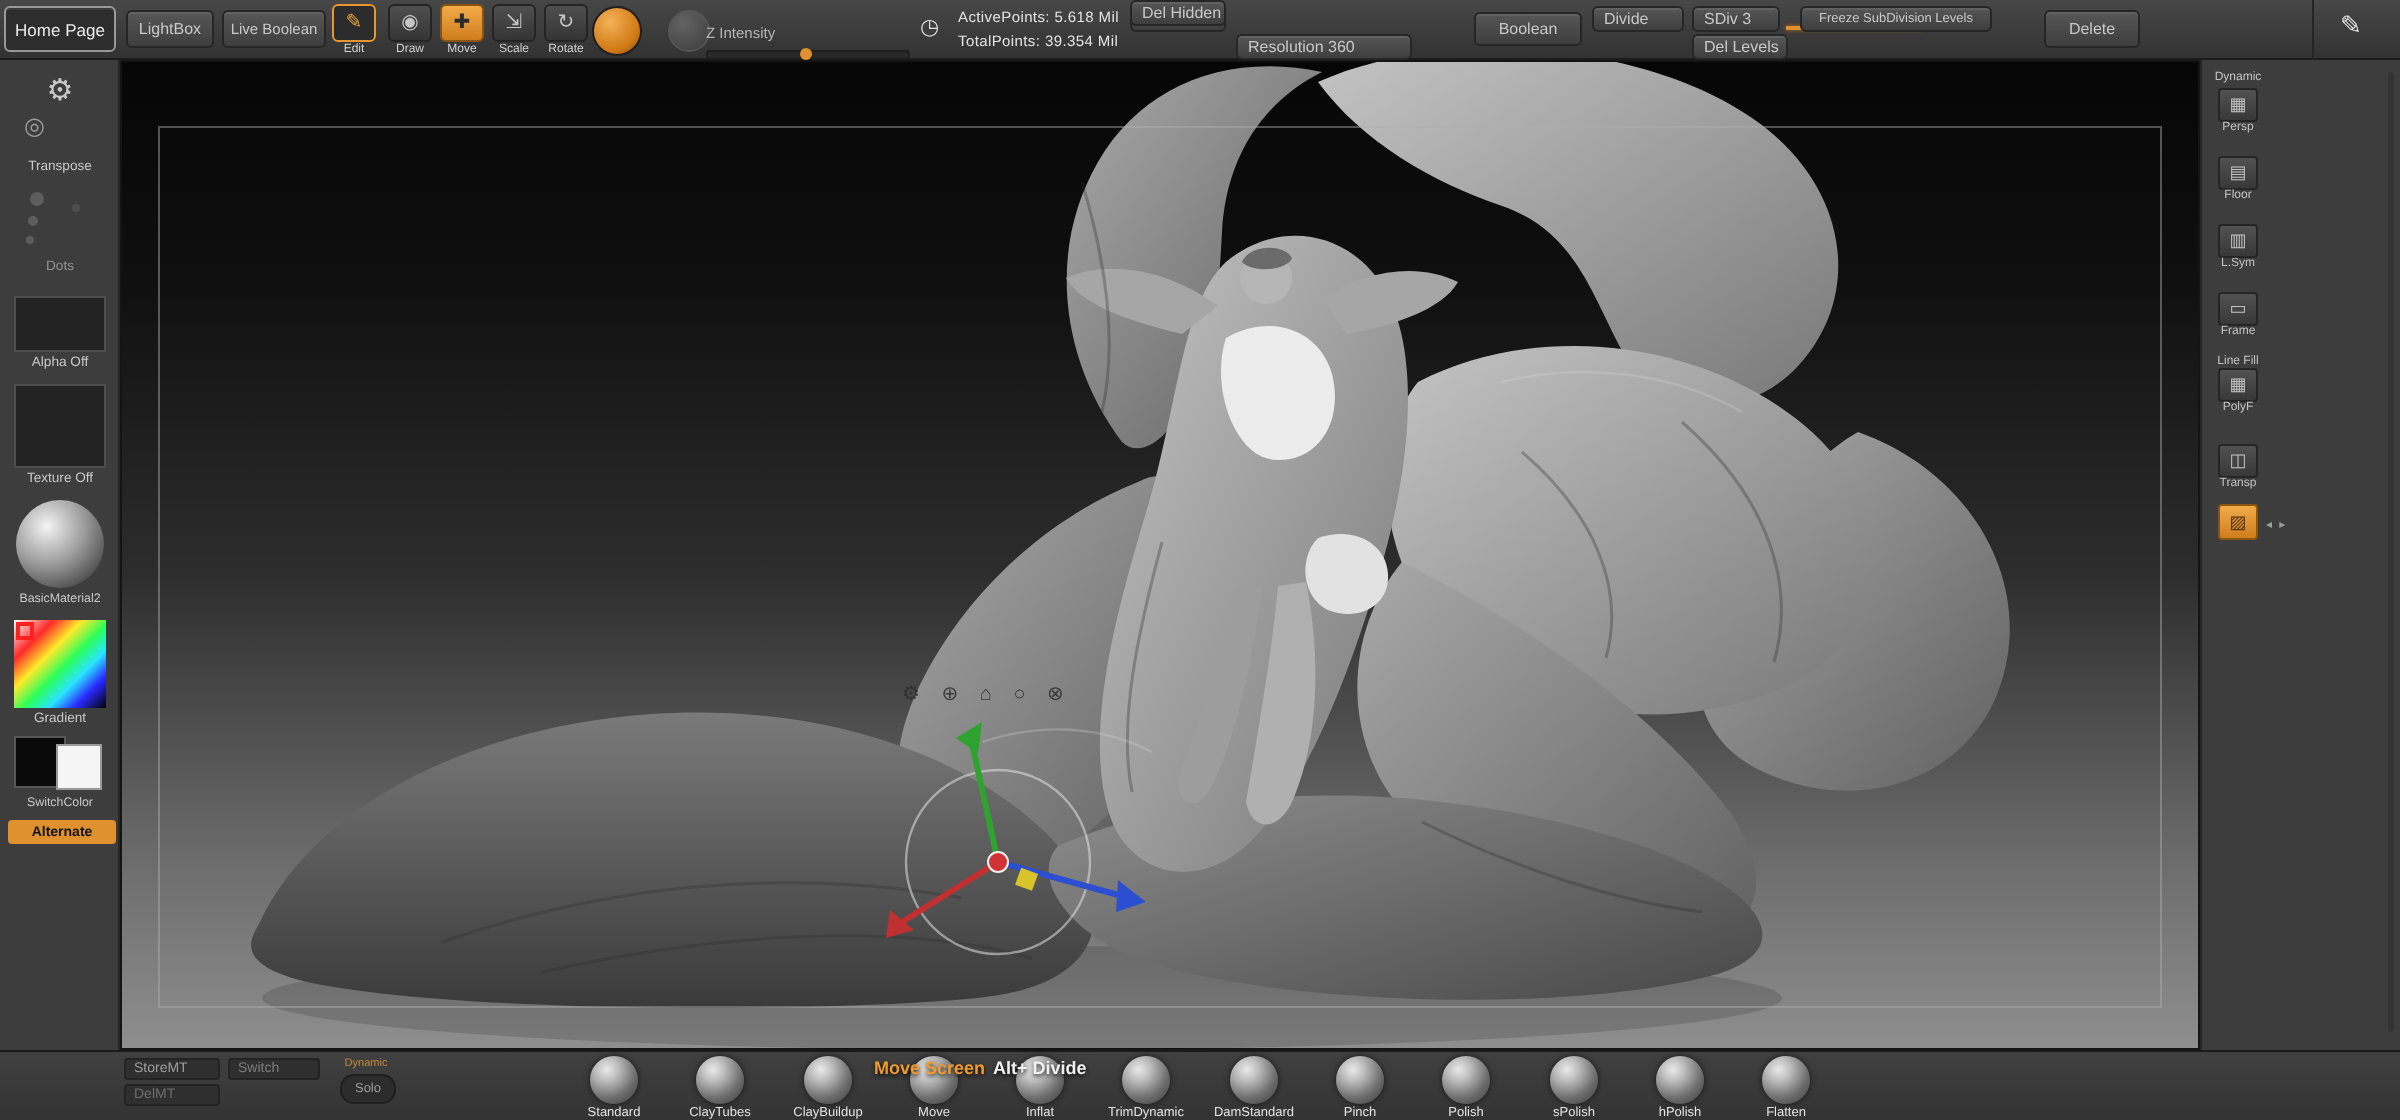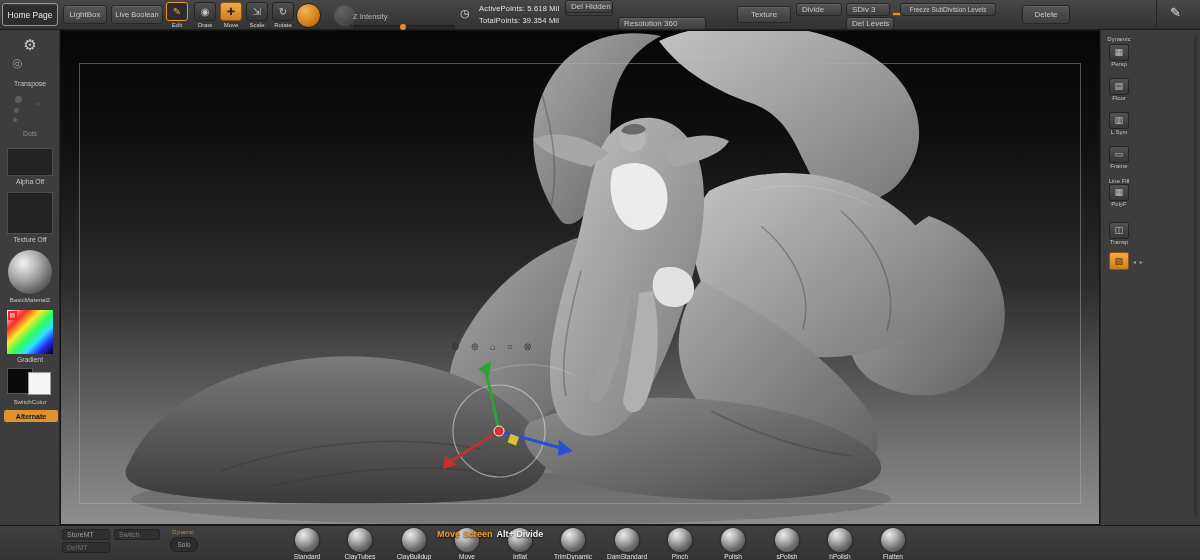--- a/index.html
+++ b/index.html
@@ -131,21 +131,21 @@
     </div>
 
     <div class="clock abs" style="left:460px;top:7px">◷</div>
     <div class="ptext abs" style="left:479px;top:4px">ActivePoints: 5.618 Mil</div>
     <div class="ptext abs" style="left:479px;top:16px">TotalPoints: 39.354 Mil</div>
 
     <div class="btn abs tleft" style="left:565px;top:3px;width:48px">Double</div>
     <div class="btn abs tleft" style="left:565px;top:0;width:48px">Del Hidden</div>
     <div class="btn abs tleft" style="left:618px;top:17px;width:88px">Resolution 360</div>
 
-    <div class="btn abs" style="left:737px;top:6px;width:54px;height:17px">Texture</div>
+    <div class="btn abs" style="left:737px;top:6px;width:54px;height:17px">Boolean</div>
     <div class="btn abs tleft" style="left:796px;top:3px;width:46px">Divide</div>
     <div class="btn abs tleft" style="left:846px;top:3px;width:44px">SDiv 3</div>
     <div class="sdivtrack abs" style="left:893px;top:13px;width:68px"></div>
     <div class="btn abs" style="left:900px;top:3px;width:96px;font-size:6.5px">Freeze SubDivision Levels</div>
     <div class="btn abs tleft" style="left:846px;top:17px;width:48px">Del Levels</div>
 
     <div class="btn abs" style="left:1022px;top:5px;width:48px;height:19px">Delete</div>
 
     <div class="tb-divider abs" style="left:1156px;top:0"></div>
     <div class="penicon abs" style="left:1170px;top:5px">✎</div>

